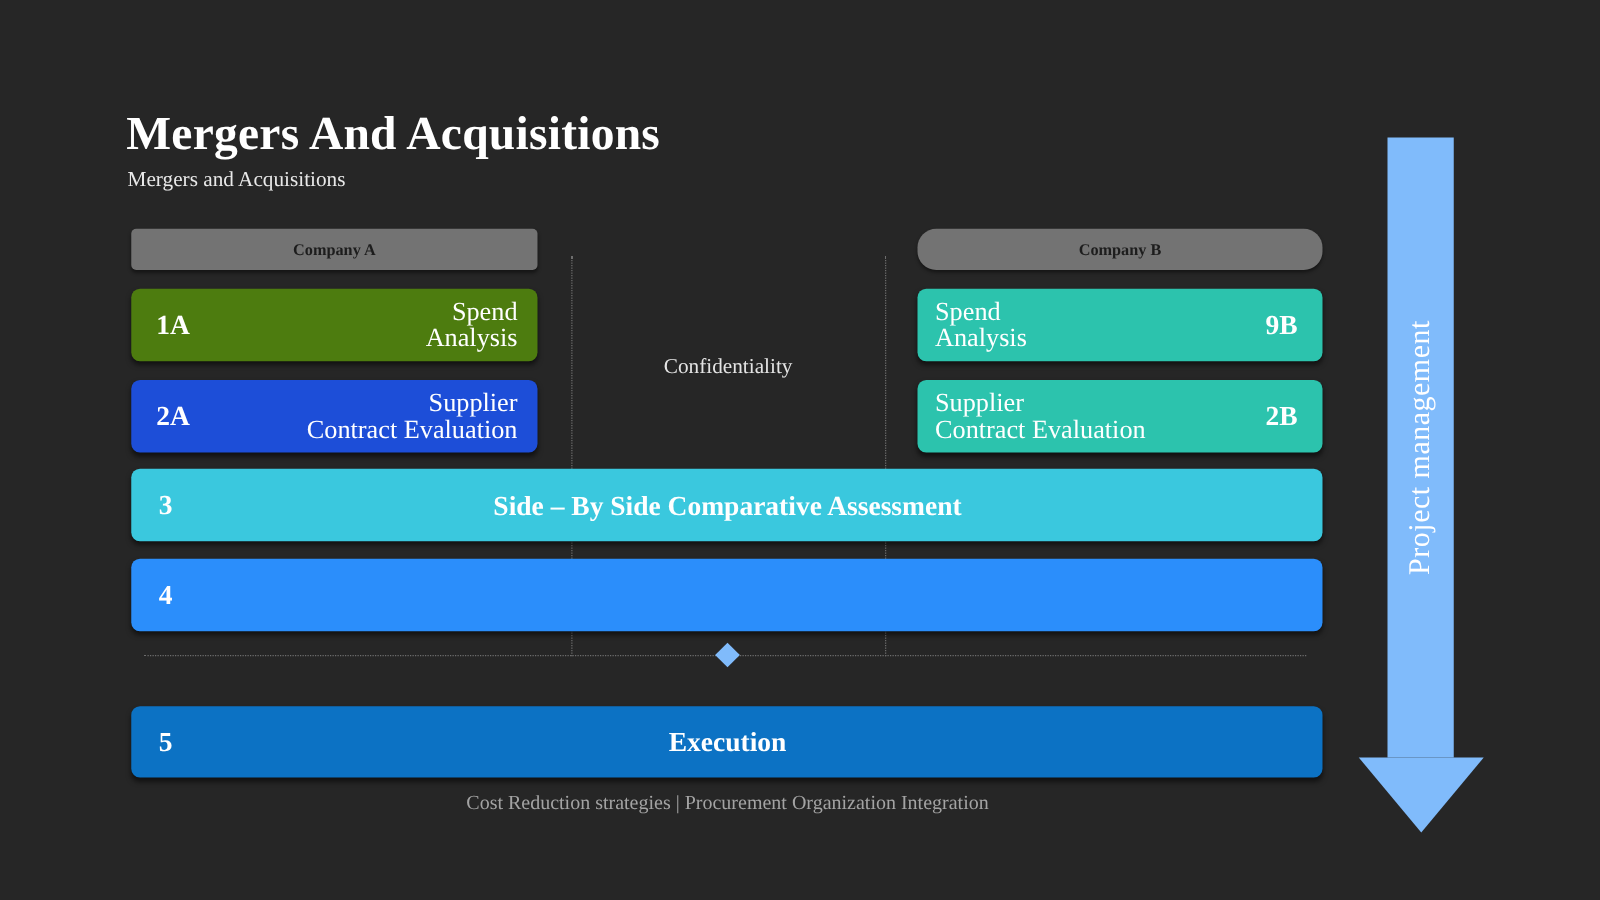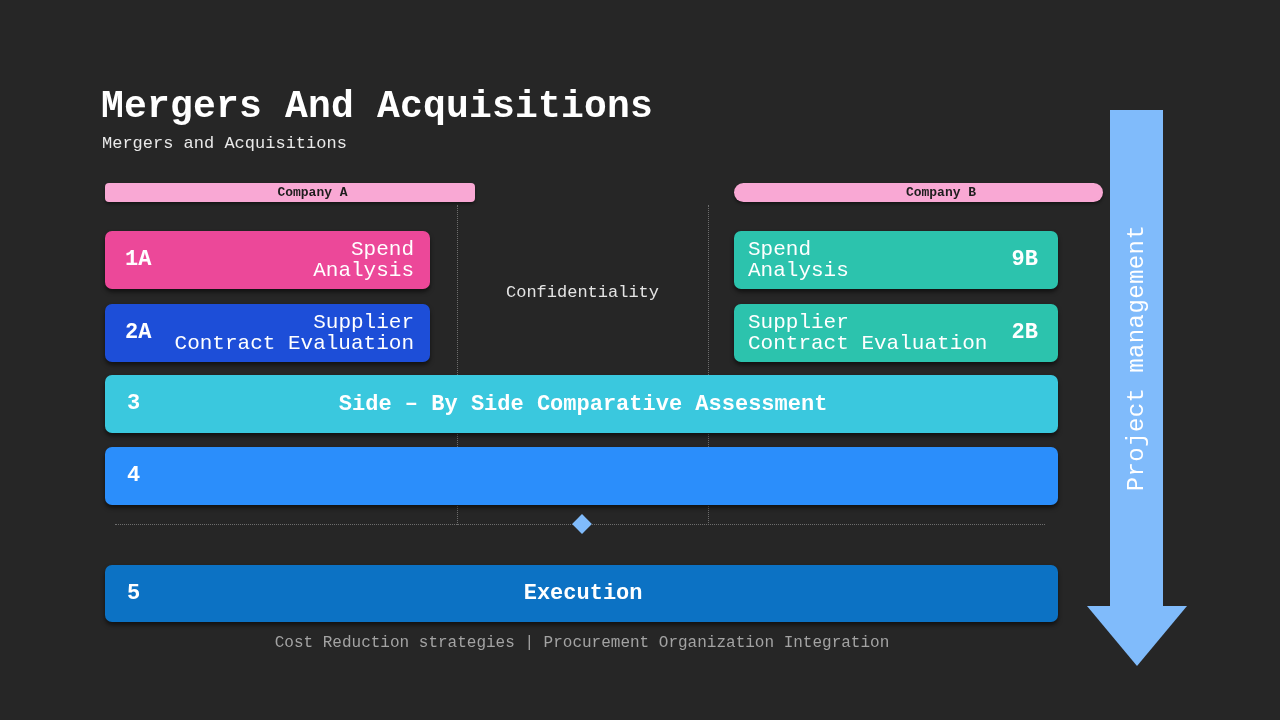--- a/index.html
+++ b/index.html
@@ -6,21 +6,21 @@
     margin: 0;
     padding: 0;
     background: #262626;
   }
   .slide {
     position: relative;
     width: 1280px;
     height: 720px;
     background: #262626;
     overflow: hidden;
-    font-family: Liberation Mono, monospace;
+    font-family: Liberation Serif, serif;
     -webkit-font-smoothing: antialiased;
   }
 
   
   .title {
     position: absolute;
     left: 101px;
     top: 84px;
     font-size: 38px;
     font-weight: bold;
@@ -66,31 +66,30 @@
     top: 517px;
     width: 14px;
     height: 14px;
     background: #80bbfb;
     transform: rotate(45deg);
   }
 
   
   .col-head {
     position: absolute;
-    height: 19px;
-    background: #f9a8d4;
+    height: 33px;
+    background: #737373;
     border-radius: 4px;
     color: #1d1d1d;
     font-size: 13px;
     font-weight: bold;
     display: flex;
     align-items: center;
     justify-content: center;
     box-shadow: 0 2px 3px rgba(0,0,0,0.45);
-    padding-left: 45px;
   }
   .col-head.a { left: 105px; top: 183px; width: 325px; }
   .col-head.b { left: 734px; top: 183px; width: 324px; border-radius: 15px; }
 
   
   .bar {
     position: absolute;
     border-radius: 7px;
     box-shadow: 0 3px 4px rgba(0,0,0,0.55);
     display: flex;
@@ -138,21 +137,21 @@
     justify-content: flex-start;
   }
   .bar.full .lbl {
     flex: 1;
     text-align: center;
     font-size: 22px;
     font-weight: bold;
     margin-left: -12px;
   }
 
-  .bar.r1a { top: 231px; background: #ec4899; }
+  .bar.r1a { top: 231px; background: #4d7c0f; }
   .bar.r2a { top: 304px; background: #1d4ed8; }
   .bar.r1b { top: 231px; background: #2cc3ad; }
   .bar.r2b { top: 304px; background: #2cc3ad; }
   .bar.r3  { top: 375px; background: #3ac8de; }
   .bar.r4  { top: 447px; background: #2b8efb; }
   .bar.r5  { top: 565px; background: #0c72c4; height: 57px; }
 
   
   .confidentiality {
     position: absolute;

